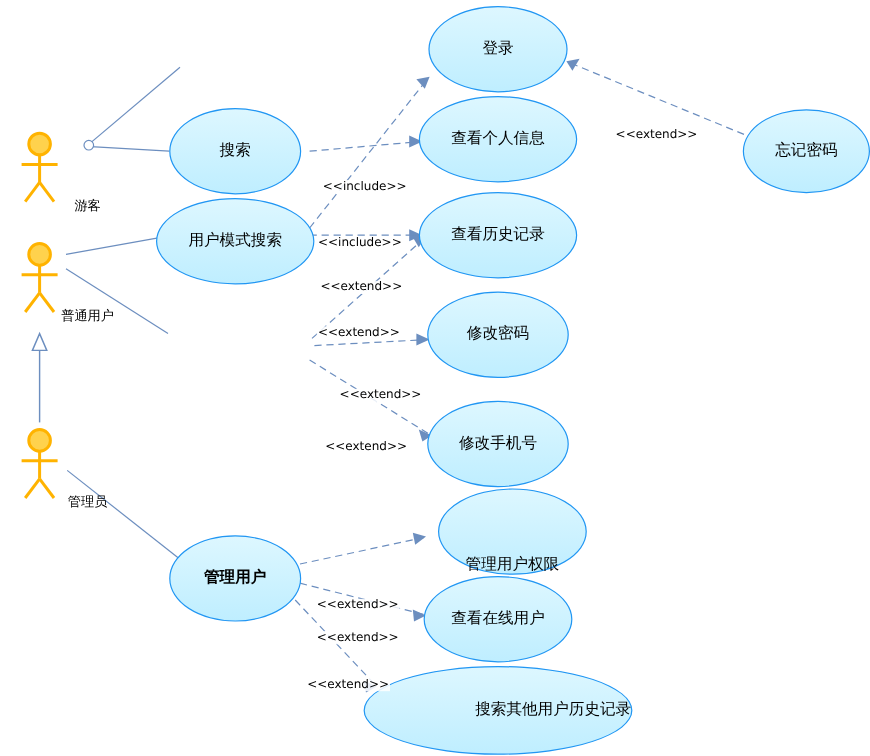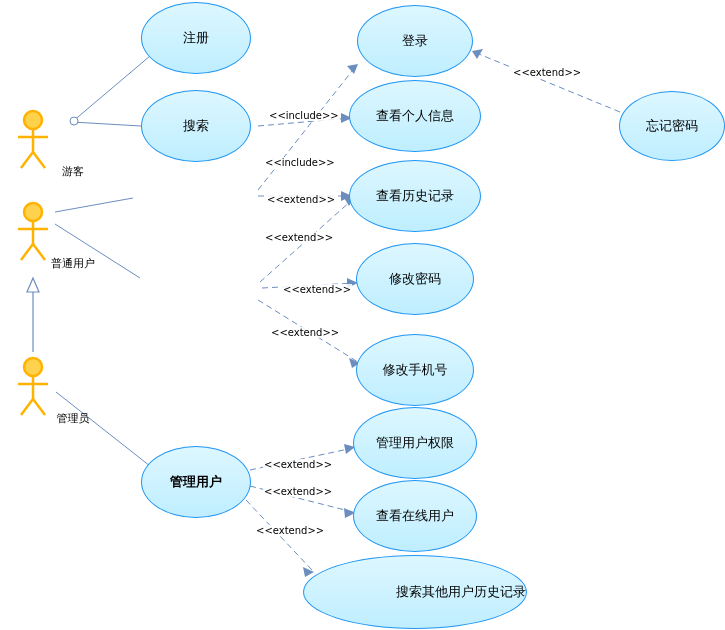--- a/index.html
+++ b/index.html
@@ -45,20 +45,21 @@
     white-space: nowrap;
     margin-left: 40px;
   }
   .edge-label {
     position: absolute;
     font-size: 10px;
     color: #000000;
     background: rgba(255,255,255,0.85);
     white-space: nowrap;
     padding: 0 1px;
+    margin-top: 40px;
   }
 </style>
 </head>
 <body>
 
 <div id="canvas">
 
   <svg id="wires" xmlns="http://www.w3.org/2000/svg">
 
     <g stroke="#ffb300" stroke-width="2.5" fill="none">
@@ -118,46 +119,46 @@
       <polygon points="354,198 343,196 349,206"></polygon>
       <polygon points="358,283 347,278 347,288"></polygon>
       <polygon points="360,363 349,358 352,368"></polygon>
       <polygon points="355,447 344,444 346,454"></polygon>
       <polygon points="355,513 344,508 345,518"></polygon>
       <polygon points="314,572 303,567 305,577"></polygon>
       <polygon points="472,51 483,49 477,59"></polygon>
     </g>
   </svg>
 
-  <div class="usecase" style="left:141px; top:2px; width:110px; height:72px;">
-      <span>注册</span>
-    </div>
   <div class="usecase" style="left:141px; top:90px; width:110px; height:72px;">
       <span>搜索</span>
+    </div>
+  <div class="usecase" style="left:130px; top:165px; width:132px; height:72px;">
+      <span>用户模式搜索</span>
     </div>
   <div class="usecase" style="left:141px; top:446px; width:110px; height:72px;font-weight:bold;">
       <span>管理用户</span>
     </div>
 
   <div class="usecase" style="left:357px; top:5px; width:116px; height:72px;">
       <span>登录</span>
     </div>
   <div class="usecase" style="left:349px; top:80px; width:132px; height:72px;">
       <span>查看个人信息</span>
     </div>
   <div class="usecase" style="left:349px; top:160px; width:132px; height:72px;">
       <span>查看历史记录</span>
     </div>
   <div class="usecase" style="left:356px; top:243px; width:118px; height:72px;">
       <span>修改密码</span>
     </div>
   <div class="usecase" style="left:356px; top:334px; width:118px; height:72px;">
       <span>修改手机号</span>
     </div>
-  <div class="usecase" style="left:353px; top:407px; width:124px; height:72px;">
+  <div class="usecase" style="left:365px; top:407px; width:124px; height:72px;align-items:flex-end;">
       <span>管理用户权限</span>
     </div>
   <div class="usecase" style="left:353px; top:480px; width:124px; height:72px;">
       <span>查看在线用户</span>
     </div>
   <div class="usecase" style="left:303px; top:555px; width:224px; height:74px;justify-content:flex-end;">
       <span>搜索其他用户历史记录</span>
     </div>
   <div class="usecase" style="left:619px; top:91px; width:106px; height:70px;">
       <span>忘记密码</span>

